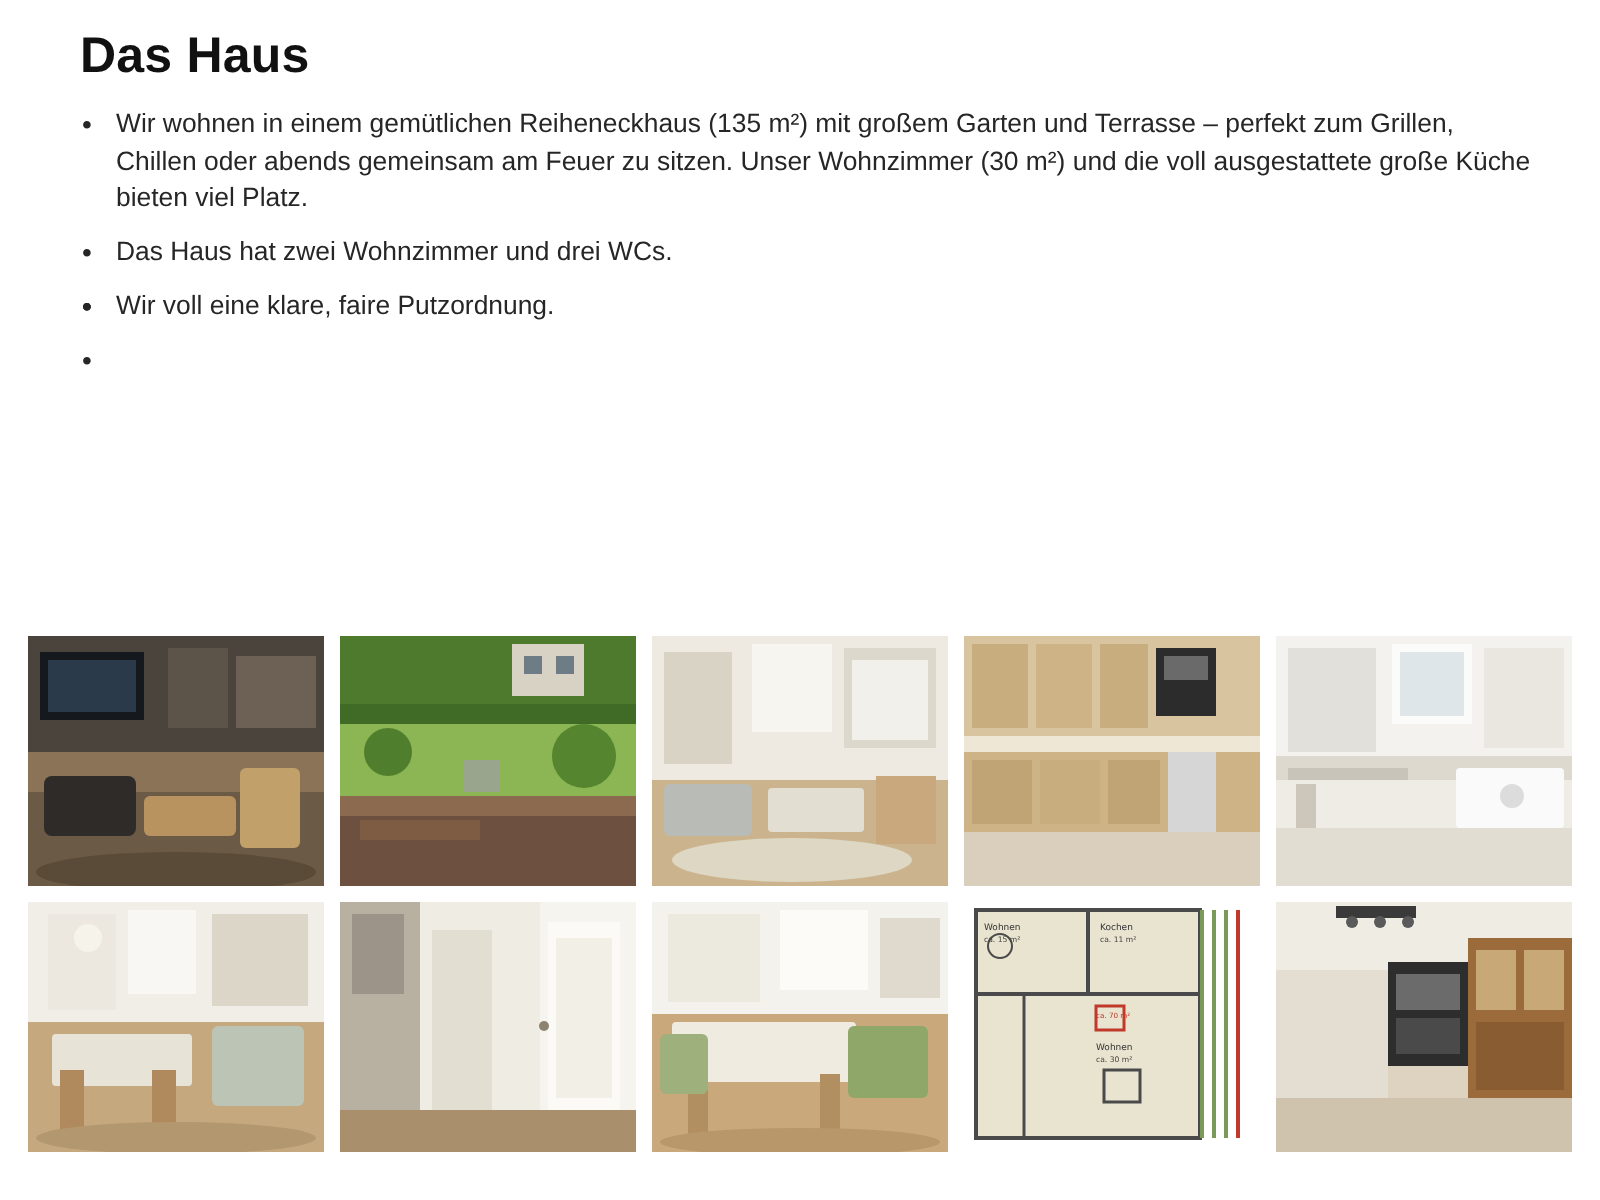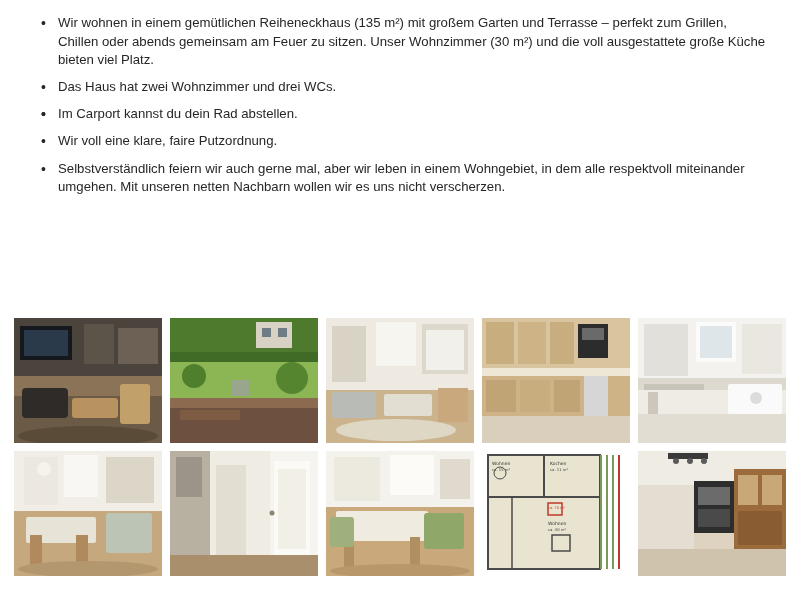--- a/index.html
+++ b/index.html
@@ -71,28 +71,29 @@
   }
   .photo svg { display: block; width: 100%; height: 100%; }
 
   
 </style>
 </head>
 <body>
 
 <div class="slide">
 
+  <h1 class="title">Das Haus</h1>
 
   <ul class="bullets">
     <li><span class="dot">•</span><span>Wir wohnen in einem gemütlichen Reiheneckhaus (135 m²) mit großem Garten und Terrasse – perfekt zum Grillen, Chillen oder abends gemeinsam am Feuer zu sitzen. Unser Wohnzimmer (30 m²) und die voll ausgestattete große Küche bieten viel Platz.</span></li>
     <li><span class="dot">•</span><span>Das Haus hat zwei Wohnzimmer und drei WCs.</span></li>
     <li><span class="dot">•</span></li>
-    <li><span class="dot">•</span><span>Im Carport kannst du dein Rad abstellen.</span></li>
+    <li><span class="dot">•</span></li>
     <li><span class="dot">•</span><span>Wir voll eine klare, faire Putzordnung.</span></li>
-    <li><span class="dot">•</span><span>Selbstverständlich feiern wir auch gerne mal, aber wir leben in einem Wohngebiet, in dem alle respektvoll miteinander umgehen. Mit unseren netten Nachbarn wollen wir es uns nicht verscherzen.</span></li>
+    <li><span class="dot">•</span></li>
   </ul>
 
   <div class="gallery">
 
     <div class="row">
 
       <div class="photo">
         <svg viewBox="0 0 148 125" preserveAspectRatio="none">
           <rect width="148" height="125" fill="#3a3530"></rect>
           <rect x="0" y="0" width="148" height="58" fill="#4a443c"></rect>

